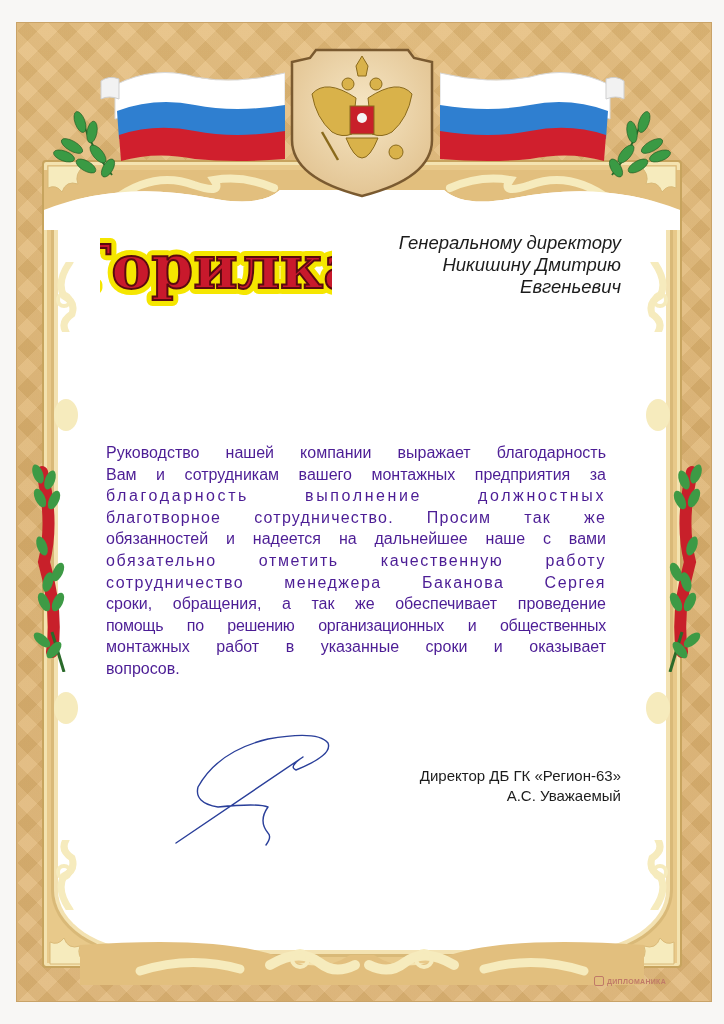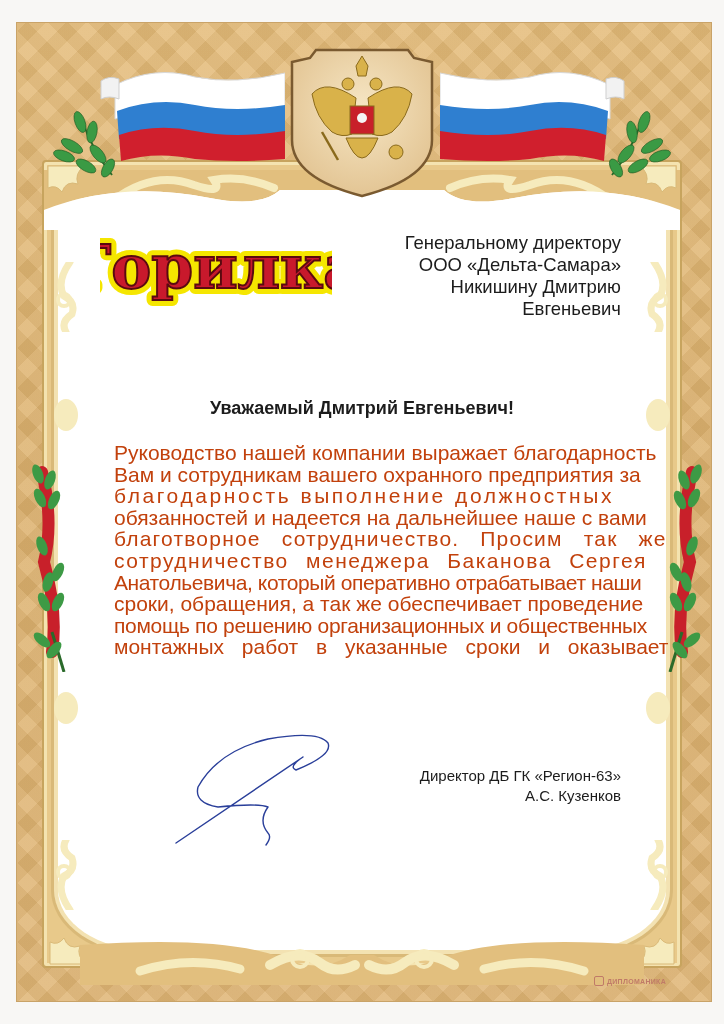--- a/index.html
+++ b/index.html
@@ -62,30 +62,30 @@
   .brand-logo {
     position: absolute; left: 100px; top: 224px; width: 232px; height: 82px;
   }
   .brand-logo svg { width: 100%; height: 100%; }
 
   
   .recipient {
     position: absolute; right: 103px; top: 232px; width: 320px;
     text-align: right; font-size: 18.5px; line-height: 22px; color: #1c1c1c;
   }
-  .recipient div { white-space: nowrap; }
+  .recipient div { white-space: nowrap; font-style: italic; }
 
   .salutation {
     position: absolute; left: 0; width: 724px; top: 398px;
     text-align: center; font-weight: bold; font-size: 18px; color: #1c1c1c;
   }
 
   .body-text {
-    position: absolute; left: 114px; top: 442px; width: 500px;
-    font-size: 21px; line-height: 21.6px; color: #c2410c;
+    position: absolute; left: 106px; top: 442px; width: 500px;
+    font-size: 16px; line-height: 21.6px; color: #4c1d95;
     text-align: justify;
   }
   .body-text .line { display: block; white-space: nowrap; text-align-last: justify; text-align: justify; }
   .body-text .line.last { text-align-last: left; }
 
   .signature-block {
     position: absolute; right: 103px; top: 766px; width: 300px; text-align: right;
     font-size: 15px; line-height: 20px; color: #1c1c1c;
   }
 
@@ -307,49 +307,48 @@
 
   <div class="brand-logo">
     <svg viewBox="0 0 232 82">
       <text x="116" y="64" text-anchor="middle" font-family="'DejaVu Serif', serif" font-weight="bold" font-size="60" fill="#f5e600" stroke="#f5e600" stroke-width="12" stroke-linejoin="round">Горилка</text>
       <text x="116" y="64" text-anchor="middle" font-family="'DejaVu Serif', serif" font-weight="bold" font-size="60" fill="#c8192c" stroke="#5a0a10" stroke-width="2">Горилка</text>
     </svg>
   </div>
 
   <div class="recipient">
     <div>Генеральному директору</div>
-    <div>ООО «Дельта-Самара»</div>
     <div>Никишину Дмитрию</div>
     <div>Евгеньевич</div>
   </div>
 
-  <div class="salutation">Уважаемый Дмитрий Евгеньевич!</div>
 
   <div class="body-text">
     <span class="line">Руководство нашей компании выражает благодарность</span>
-    <span class="line">Вам и сотрудникам вашего охранного предприятия за</span>
+    <span class="line">Вам и сотрудникам вашего монтажных предприятия за</span>
     <span class="line" style="letter-spacing:2.6px">благодарность выполнение должностных</span>
+    <span class="line" style="letter-spacing:1.2px;word-spacing:14px">благотворное сотрудничество. Просим так же</span>
     <span class="line">обязанностей и надеется на дальнейшее наше с вами</span>
-    <span class="line" style="letter-spacing:1.2px;word-spacing:14px">благотворное сотрудничество. Просим так же</span>
+    <span class="line" style="letter-spacing:1.6px;word-spacing:10px">обязательно отметить качественную работу</span>
     <span class="line" style="letter-spacing:1.5px;word-spacing:10px">сотрудничество менеджера Баканова Сергея</span>
-    <span class="line" style="letter-spacing:-0.4px">Анатольевича, который оперативно отрабатывает наши</span>
     <span class="line">сроки, обращения, а так же обеспечивает проведение</span>
     <span class="line" style="letter-spacing:-0.3px">помощь по решению организационных и общественных</span>
     <span class="line" style="word-spacing:12px">монтажных работ в указанные сроки и оказывает</span>
+    <span class="line last">вопросов.</span>
   </div>
 
   <div class="signature">
     <svg viewBox="0 0 180 125">
       <path d="M8,118 L135,32 Q120,42 128,45 Q165,30 160,18 Q150,5 100,14 Q50,26 30,62 Q26,78 50,82 Q90,78 100,82 Q90,96 100,108 Q104,112 98,120" stroke="#2a3f9a" stroke-width="1.4" fill="none" stroke-linecap="round" stroke-linejoin="round"></path>
     </svg>
   </div>
 
   <div class="signature-block">
     <div>Директор ДБ ГК «Регион-63»</div>
-    <div>А.С. Кузенков</div>
+    <div>А.С. Уважаемый</div>
   </div>
 
   <div class="printer-mark">
     <span class="logo-box"></span>
     <span>ДИПЛОМАНИКА</span>
   </div>
 
 </div>
 
 </body></html>

